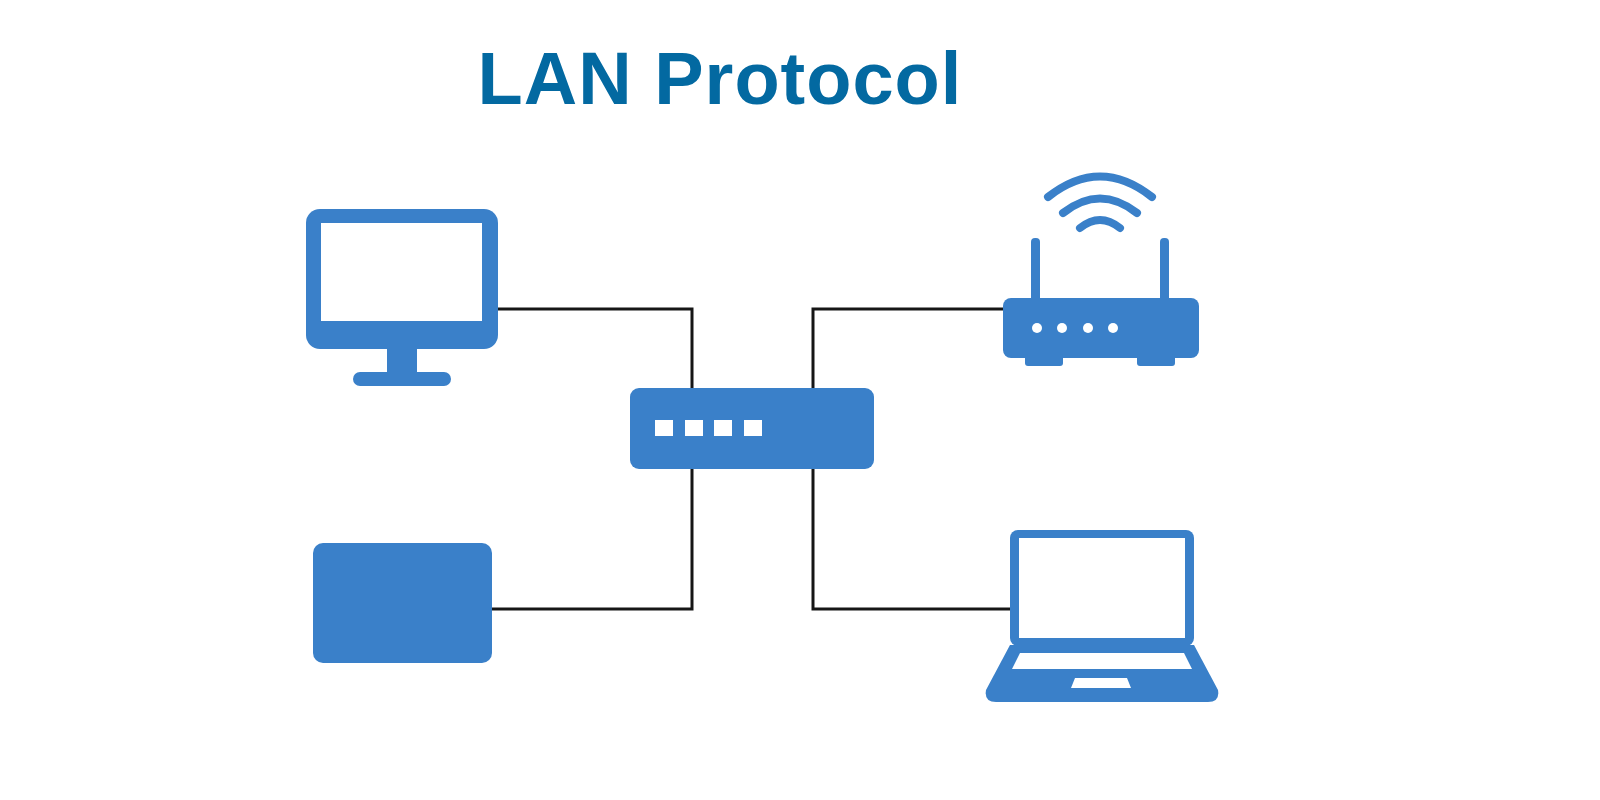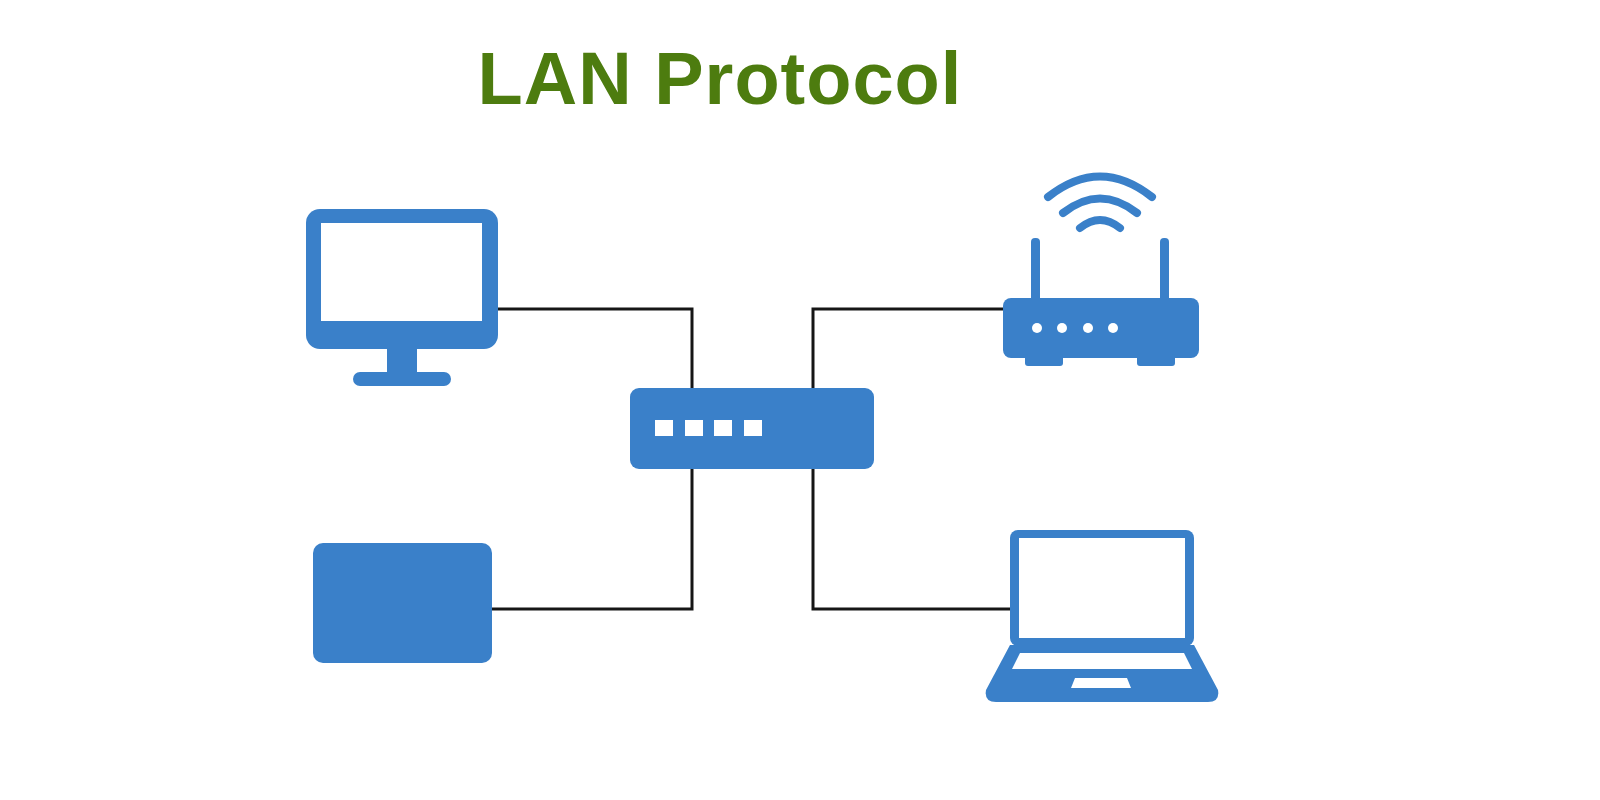--- a/index.html
+++ b/index.html
@@ -1,20 +1,20 @@
 <!DOCTYPE html>
 <html><head>
   <meta charset="utf-8">
   <style>
     html, body { margin: 0; padding: 0; background: #ffffff; }
     body { width: 1600px; height: 800px; position: relative; overflow: hidden; font-family: "Liberation Sans", sans-serif; }
     .title {
       position: absolute; left: 0; width: 1440px; top: 42px; text-align: center;
       font-family: "Liberation Sans", sans-serif; font-weight: bold; font-size: 74px;
-      color: #4d7c0f; letter-spacing: 1px; line-height: 1;
+      color: #0369a1; letter-spacing: 1px; line-height: 1;
     }
     svg.diagram { position: absolute; left: 0; top: 0; }
   </style>
 </head>
 <body>
 
 <div class="title">LAN Protocol</div>
 
 <svg class="diagram" width="1600" height="800" viewBox="0 0 1600 800">
 

